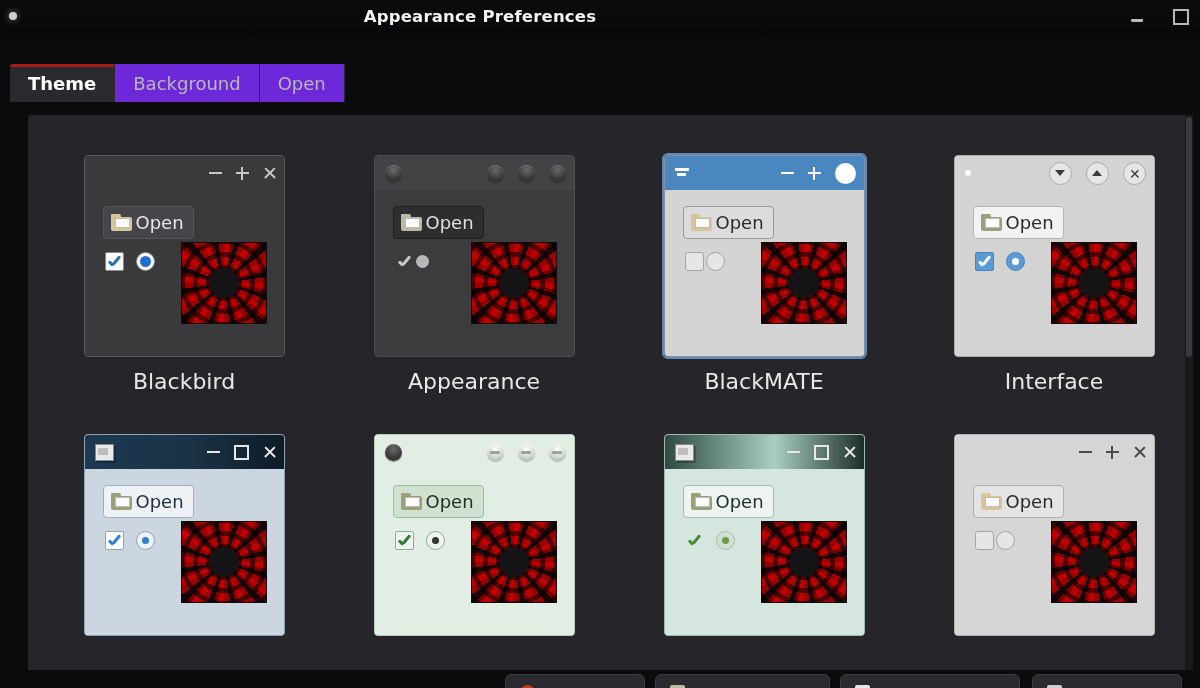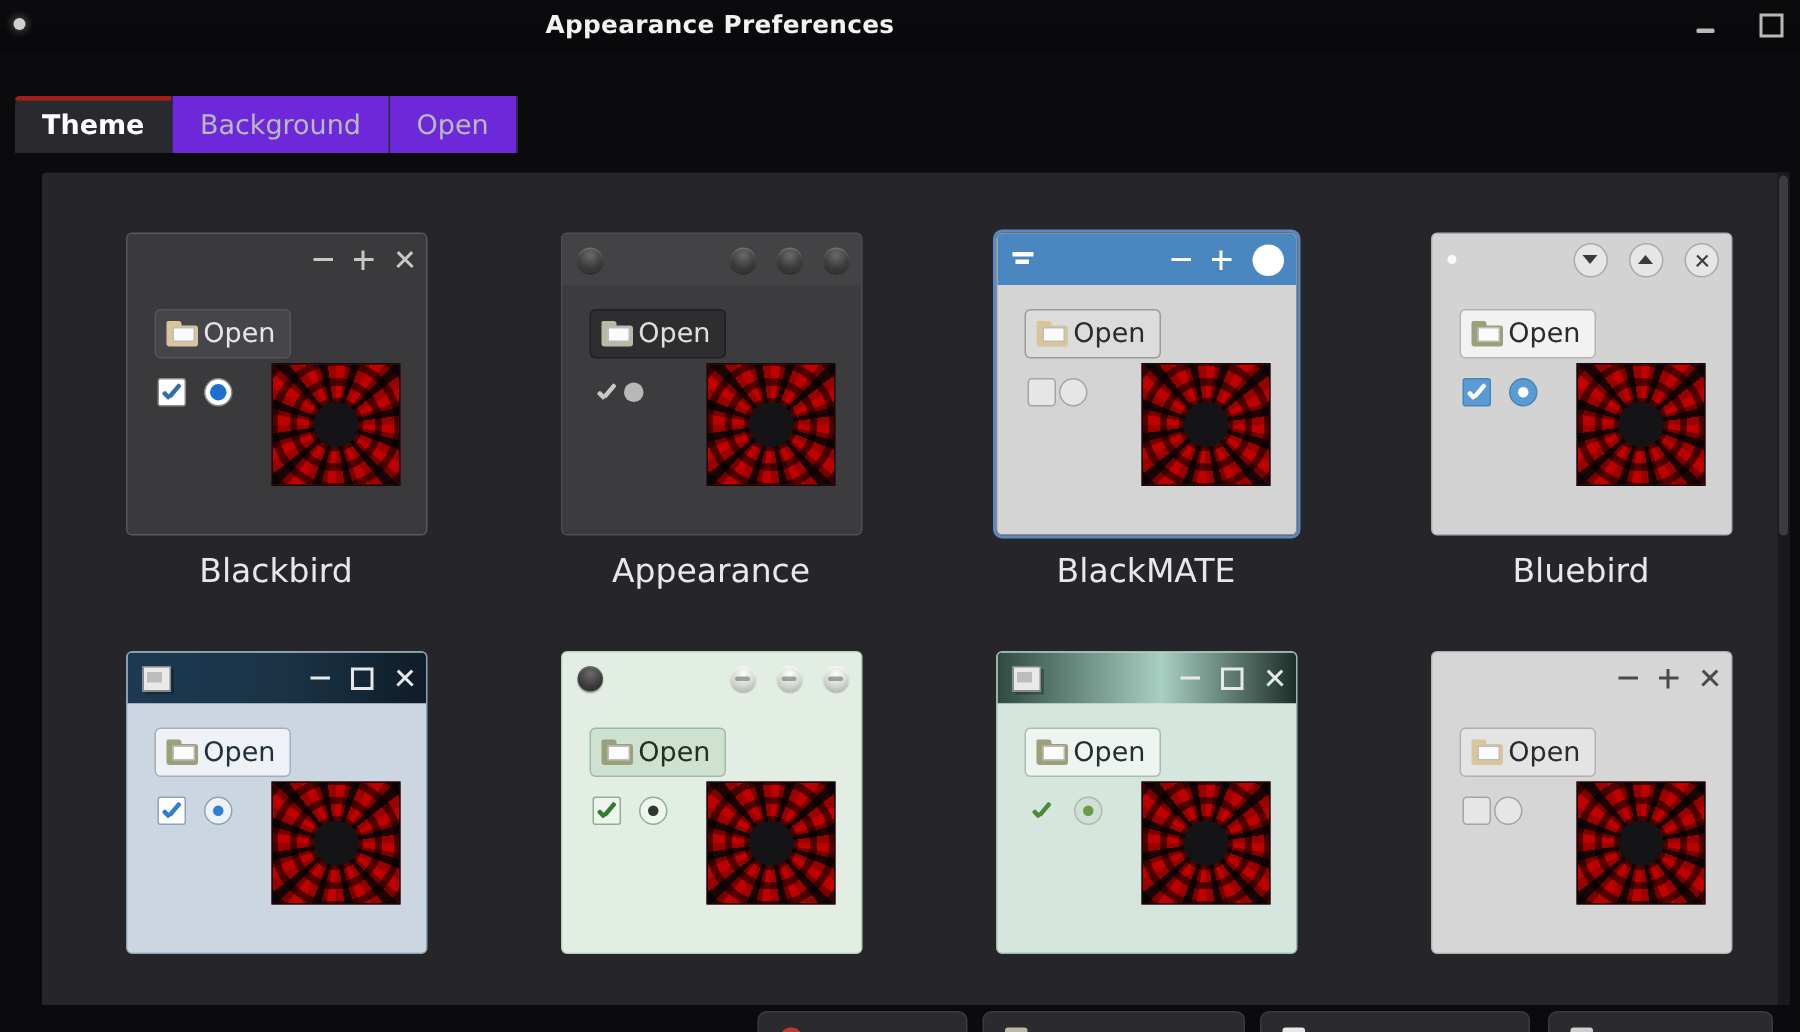--- a/index.html
+++ b/index.html
@@ -515,21 +515,21 @@
                 <div class="chk" style="background: rgb(91, 155, 213); border: 1px solid rgb(72, 132, 186); border-radius: 2px; color: rgb(255, 255, 255);">
                   <span class="tick"></span>
                 </div>
                 <div class="rad" style="background: rgb(91, 155, 213); border: 1px solid rgb(72, 132, 186);">
                   <span class="dot" style="background: rgb(255, 255, 255);"></span>
                 </div>
               </div>
               <div class="swirl" style="left: 96px; top: 52px;"></div>
             </div>
           </div>
-          <div class="cell-label">Bluebird</div>
+          <div class="cell-label">Interface</div>
         </div>
         <div class="cell">
           <div class="prev" style="background: rgb(204, 214, 224); border: 1px solid rgb(143, 163, 180);">
             <div class="prev-tb" style="background: linear-gradient(90deg, rgb(28, 58, 82) 0%, rgb(26, 50, 69) 55%, rgb(14, 28, 39) 100%); color: rgb(232, 232, 232);">
               <div class="ctrl-left">
                 <div class="appicon" style="color: rgb(232, 232, 232);"></div>
               </div>
               <div class="ctrl-area">
                 <div style="color: rgb(232, 232, 232); display: flex; align-items: center; justify-content: center;">
                   <div class="g-min"></div>

